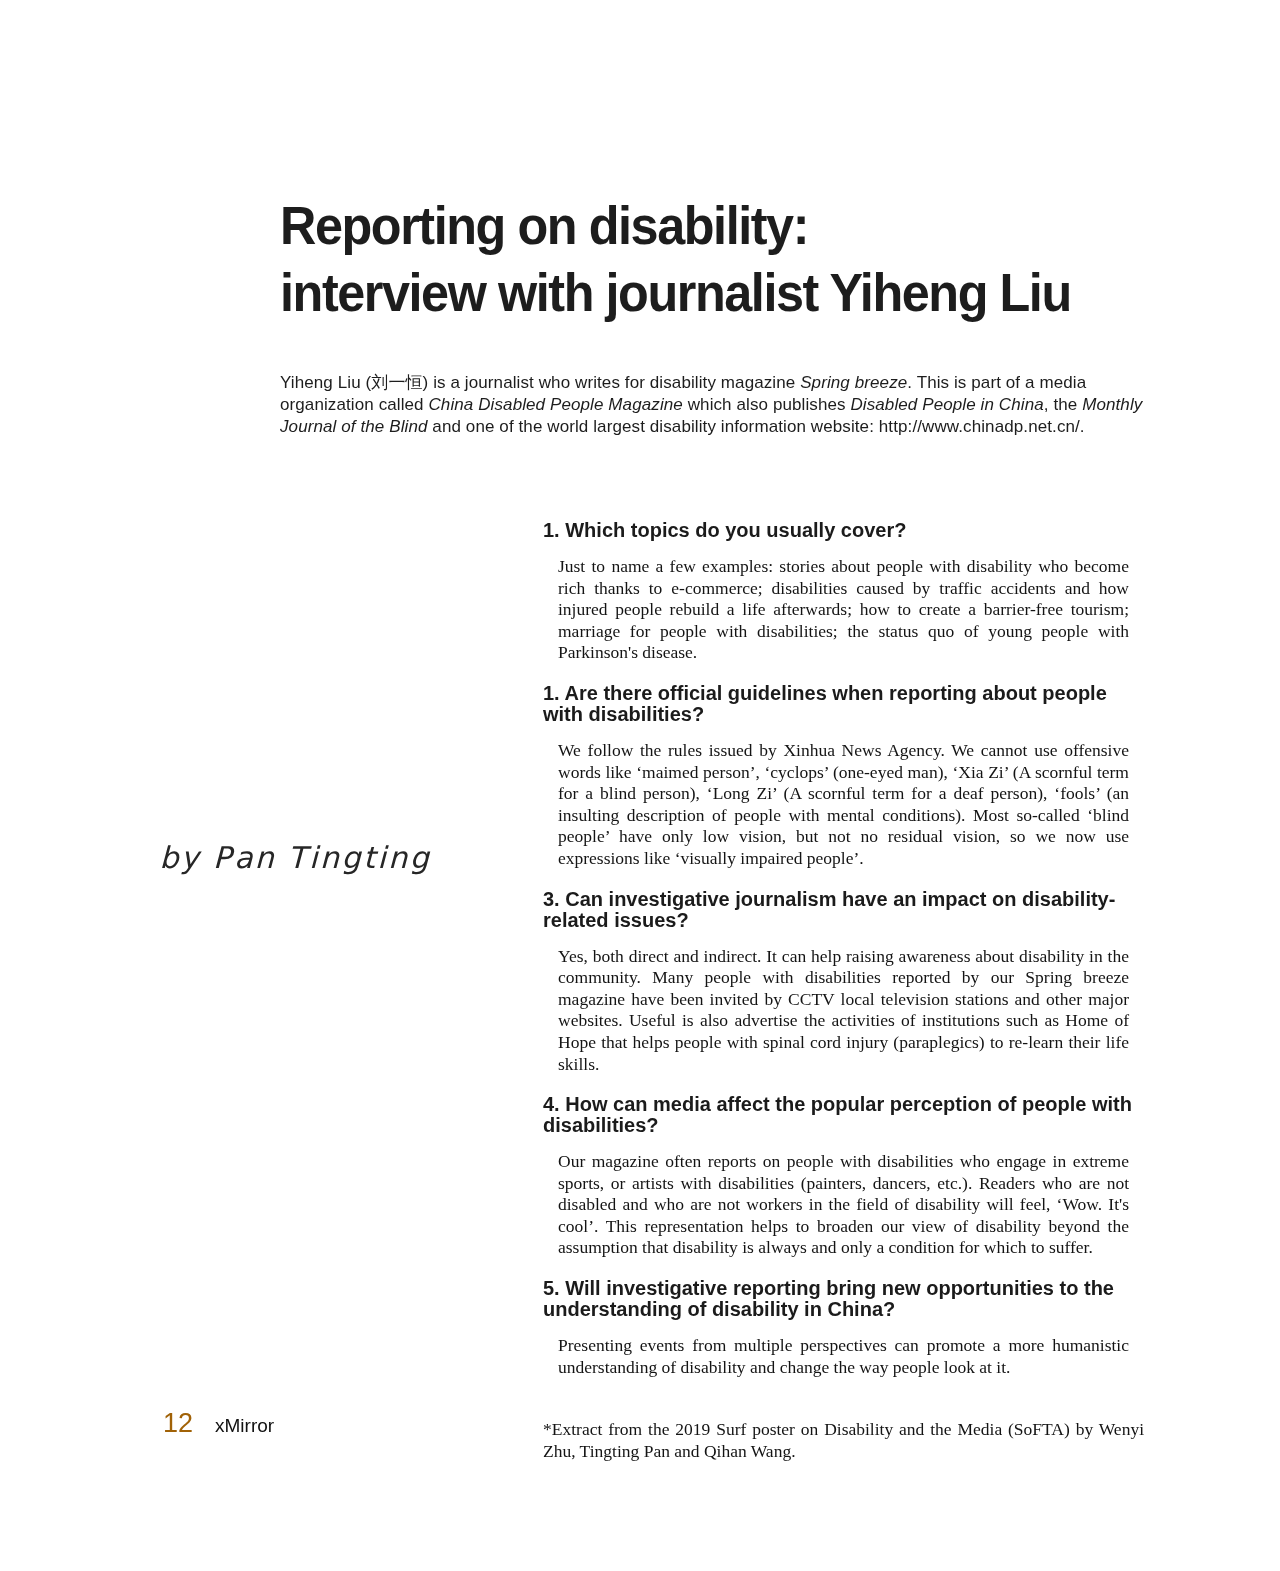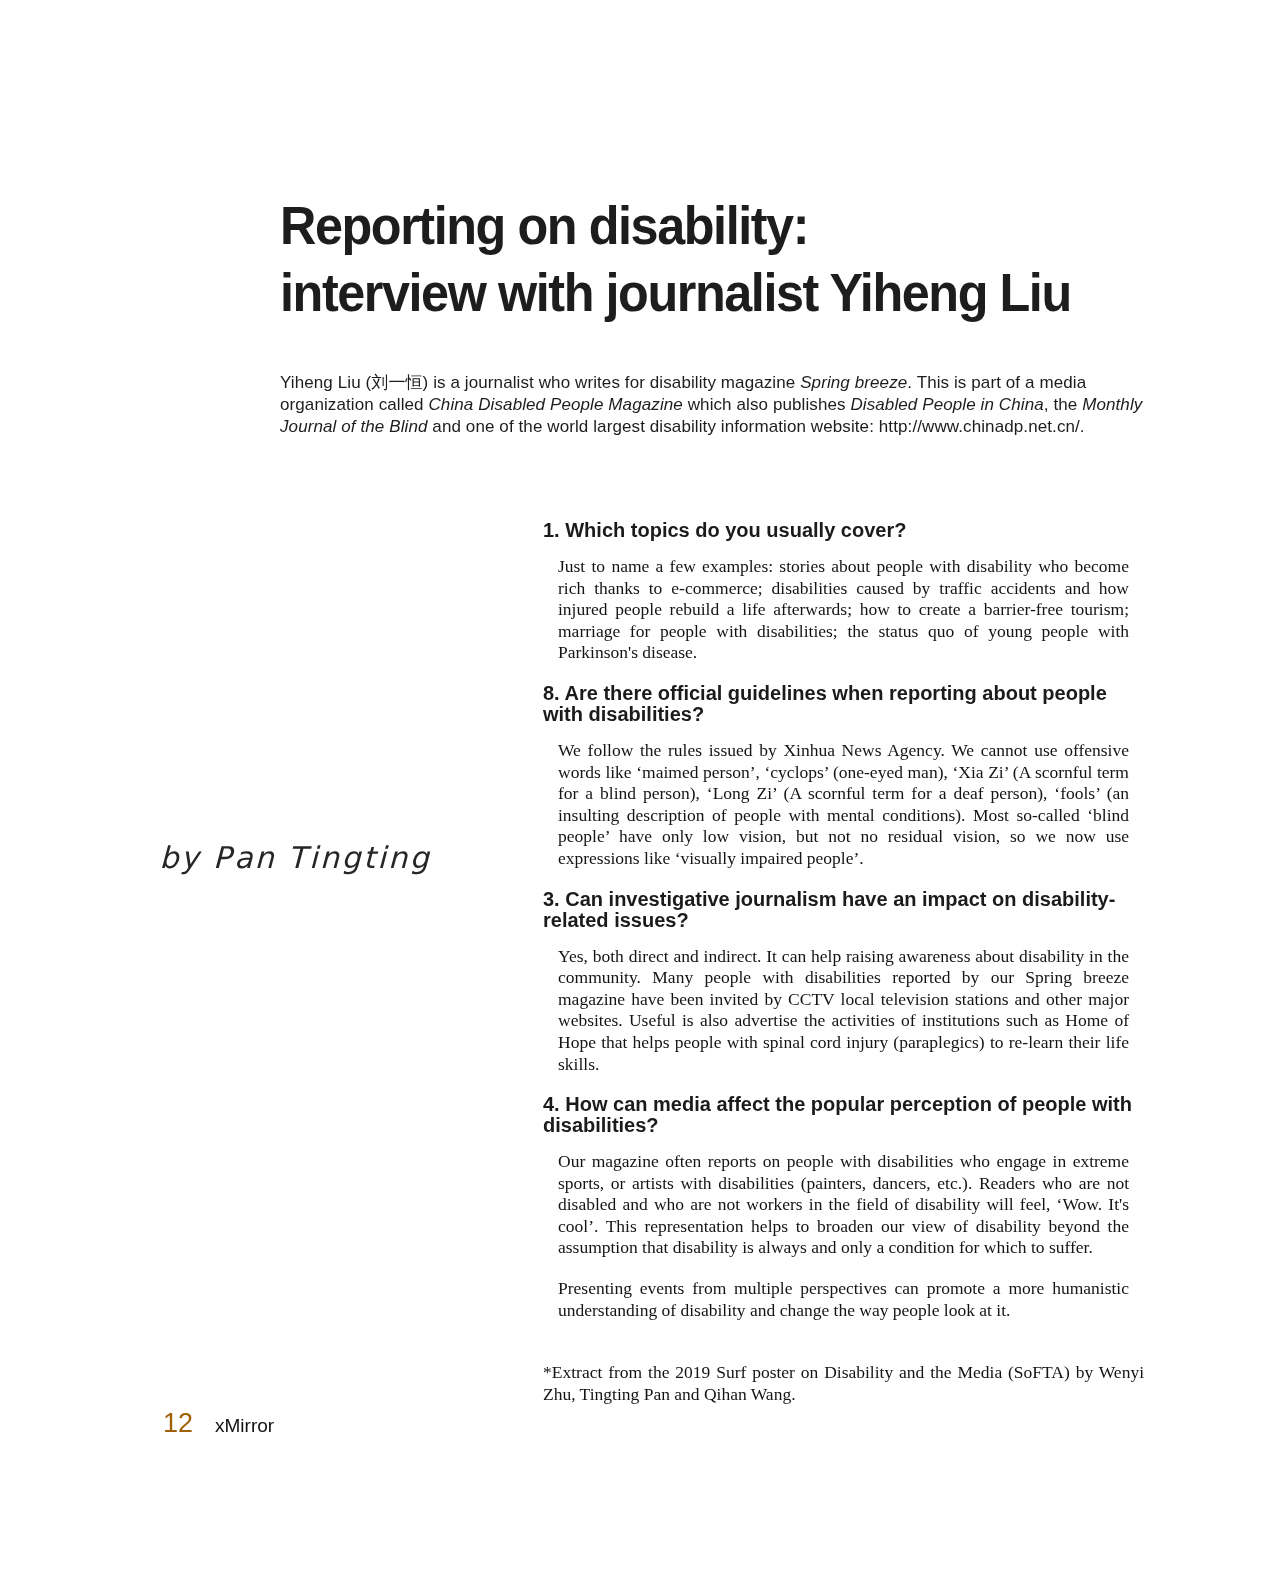--- a/index.html
+++ b/index.html
@@ -134,35 +134,36 @@
   <div class="byline">by Pan Tingting</div>
 
   <div class="qa-column">
 
     <section class="qa-block">
       <h2 class="question">1. Which topics do you usually cover?</h2>
       <p class="answer">Just to name a few examples: stories about people with disability who become rich thanks to e-commerce; disabilities caused by traffic accidents and how injured people rebuild a life afterwards; how to create a barrier-free tourism; marriage for people with disabilities; the status quo of young people with Parkinson's disease.</p>
     </section>
 
     <section class="qa-block">
-      <h2 class="question">8. Are there official guidelines when reporting about people with disabilities?</h2>
+      <h2 class="question">1. Are there official guidelines when reporting about people with disabilities?</h2>
       <p class="answer">We follow the rules issued by Xinhua News Agency. We cannot use offensive words like ‘maimed person’, ‘cyclops’ (one-eyed man), ‘Xia Zi’ (A scornful term for a blind person), ‘Long Zi’ (A scornful term for a deaf person), ‘fools’ (an insulting description of people with mental conditions). Most so-called ‘blind people’ have only low vision, but not no residual vision, so we now use expressions like ‘visually impaired people’.</p>
     </section>
 
     <section class="qa-block">
       <h2 class="question">3. Can investigative journalism have an impact on disability-related issues?</h2>
       <p class="answer">Yes, both direct and indirect. It can help raising awareness about disability in the community. Many people with disabilities reported by our Spring breeze magazine have been invited by CCTV local television stations and other major websites. Useful is also advertise the activities of institutions such as Home of Hope that helps people with spinal cord injury (paraplegics) to re-learn their life skills.</p>
     </section>
 
     <section class="qa-block">
       <h2 class="question">4. How can media affect the popular perception of people with disabilities?</h2>
       <p class="answer">Our magazine often reports on people with disabilities who engage in extreme sports, or artists with disabilities (painters, dancers, etc.). Readers who are not disabled and who are not workers in the field of disability will feel, ‘Wow. It's cool’. This representation helps to broaden our view of disability beyond the assumption that disability is always and only a condition for which to suffer.</p>
     </section>
 
     <section class="qa-block">
+      <h2 class="question">5. Will investigative reporting  bring new opportunities to the understanding of disability in China?</h2>
       <p class="answer">Presenting events from multiple perspectives can promote a more humanistic understanding of disability and change the way people look at it.</p>
     </section>
 
     <p class="footnote">*Extract from the 2019 Surf poster on Disability and the Media (SoFTA) by Wenyi Zhu, Tingting Pan and Qihan Wang.</p>
 
   </div>
 
   <footer class="page-footer">
     <span class="page-number">12</span>
     <span class="magazine-name">xMirror</span>

